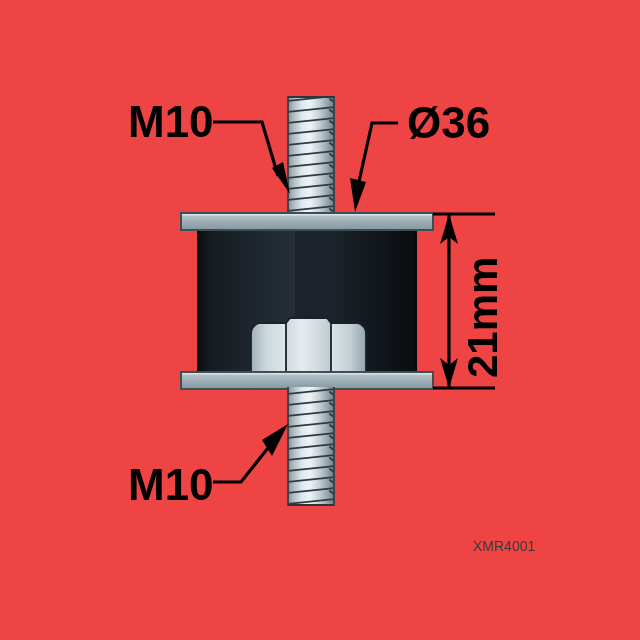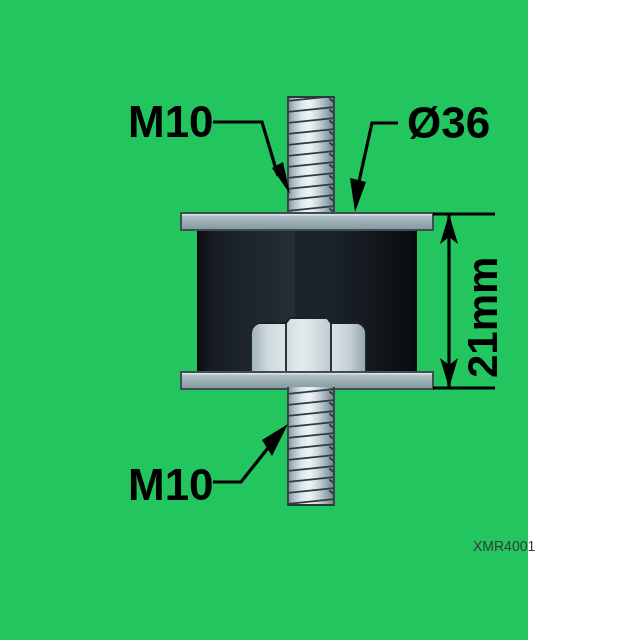--- a/index.html
+++ b/index.html
@@ -8,23 +8,23 @@
     background: #ffffff;
   }
   body {
     width: 640px;
     height: 640px;
     font-family: "Liberation Sans", sans-serif;
     overflow: hidden;
   }
   #drawing-root {
     position: relative;
-    width: 528px;
+    width: 640px;
     height: 640px;
-    background: #22c55e;
+    background: #ef4444;
   }
   svg.canvas {
     position: absolute;
     left: 0;
     top: 0;
     width: 640px;
     height: 640px;
     display: block;
   }
   .label-text {

